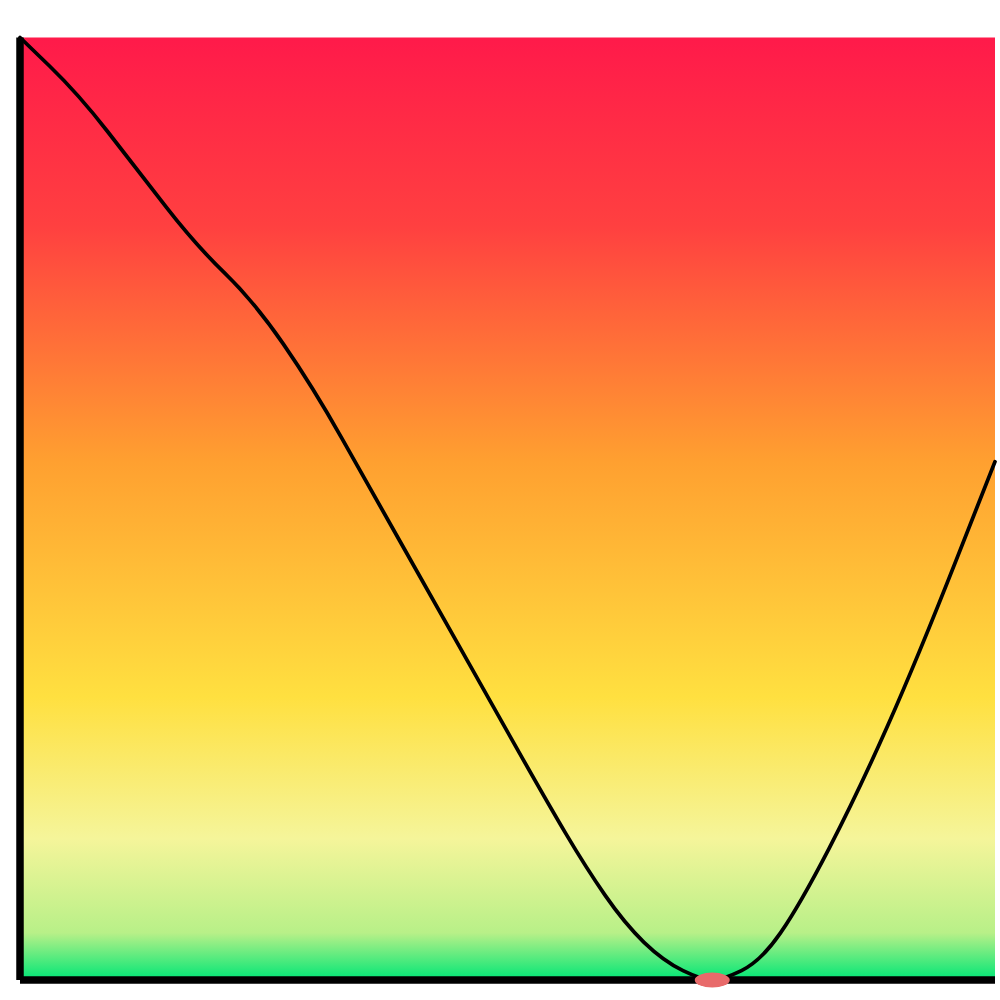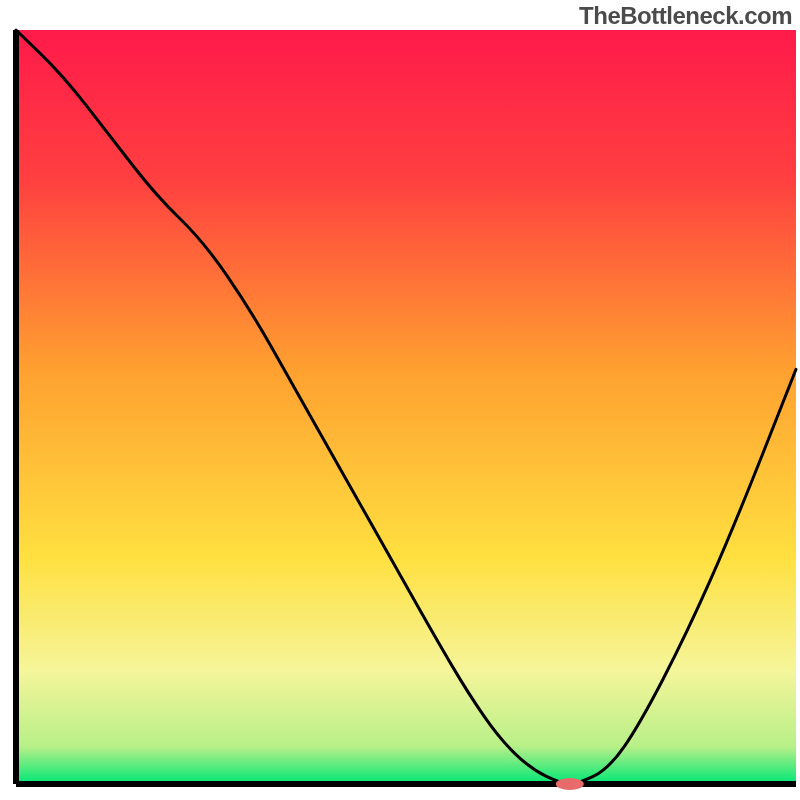--- a/index.html
+++ b/index.html
@@ -29,21 +29,20 @@
   svg.plot {
     position: absolute;
     left: 0;
     top: 0;
   }
 </style>
 </head>
 <body>
 
 <div class="chart-container">
-  <div class="watermark">TheBottleneck.com</div>
   <svg class="plot" width="800" height="800" viewBox="0 0 800 800">
     <defs>
       <linearGradient id="bg-grad" x1="0" y1="0" x2="0" y2="1">
           <stop offset="0%" stop-color="#ff1a4a"></stop>
           <stop offset="20%" stop-color="#ff4040"></stop>
           <stop offset="45%" stop-color="#ffa030"></stop>
           <stop offset="70%" stop-color="#ffe040"></stop>
           <stop offset="85%" stop-color="#f5f59a"></stop>
           <stop offset="95%" stop-color="#b8f088"></stop>
           <stop offset="100%" stop-color="#00e676"></stop>

